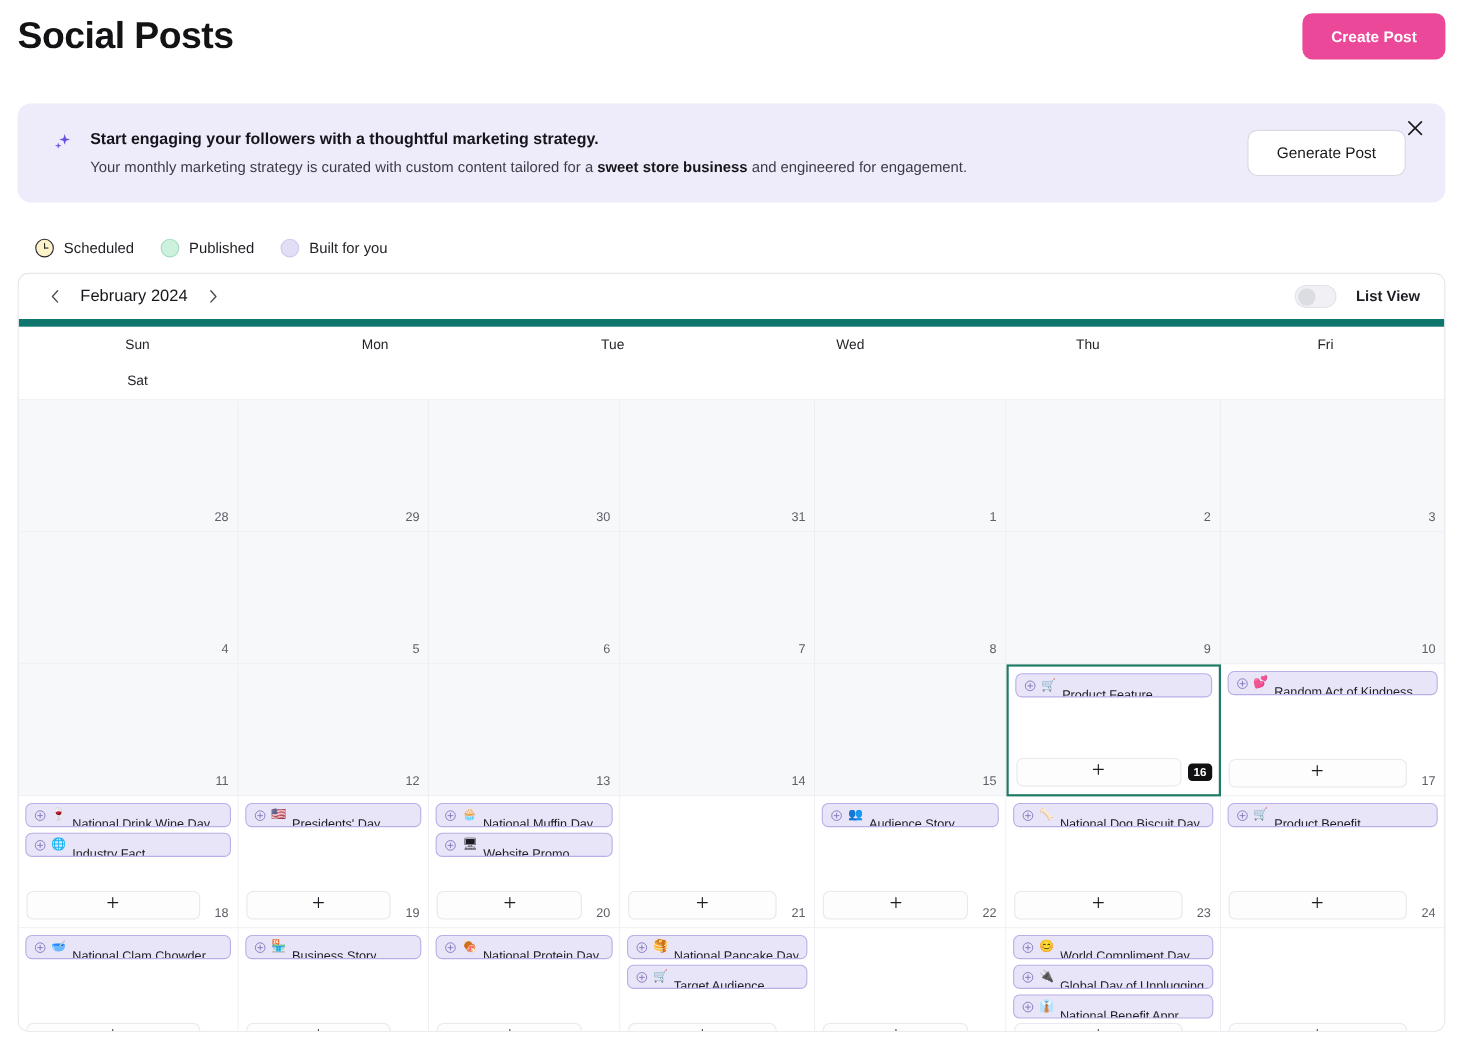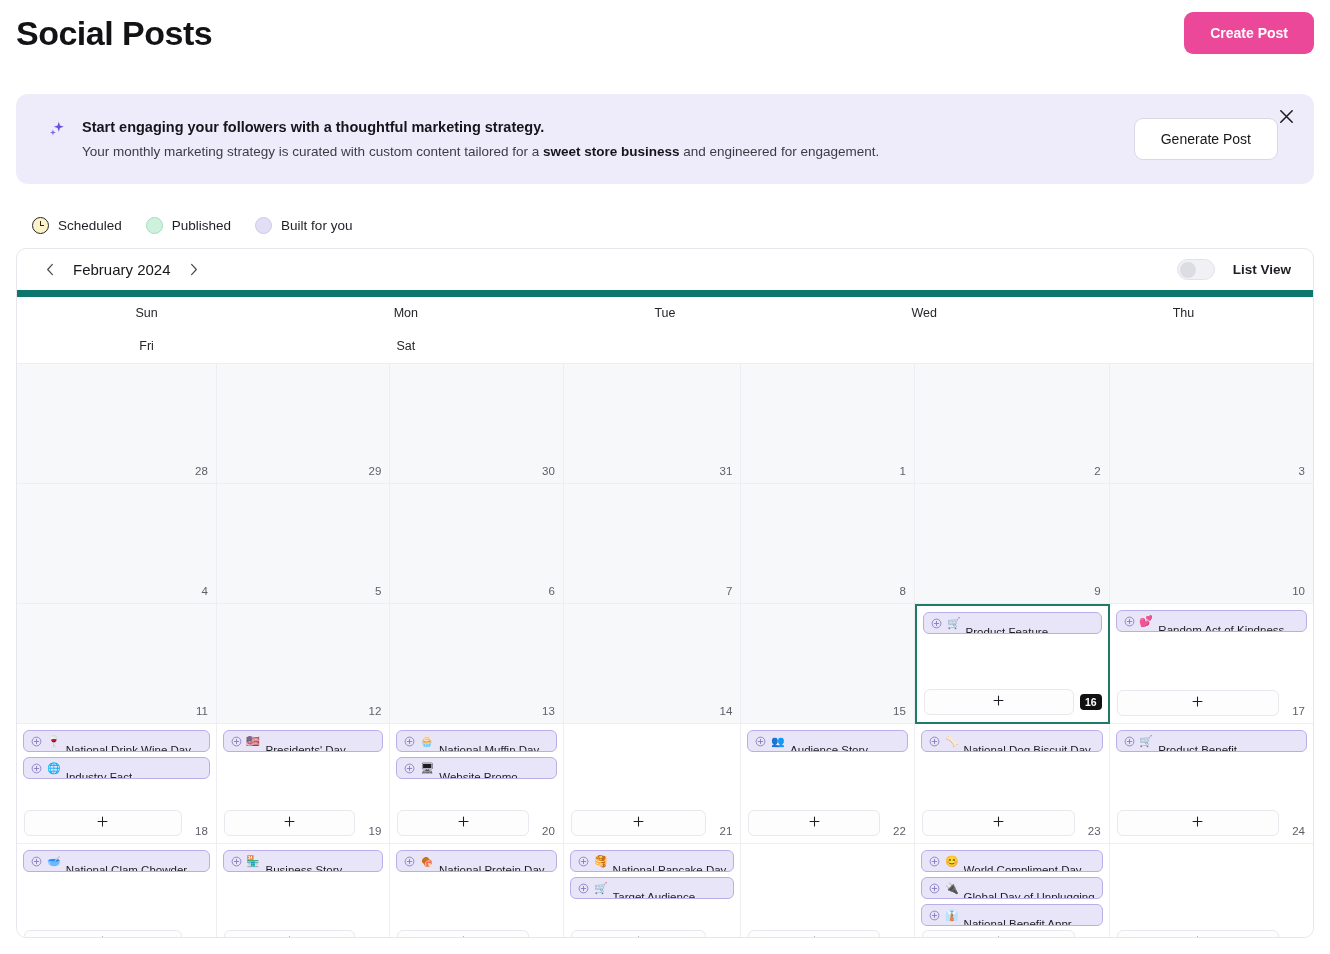--- a/index.html
+++ b/index.html
@@ -67,21 +67,21 @@
     cursor: pointer; color: #4a4a52; font-size: 15px; }
   .cal-month { font-size: 15px; font-weight: 500; color: #17171c; margin: 0 12px; }
   .toolbar-right { margin-left: auto; display: flex; align-items: center; gap: 18px; font-weight: bold; }
   .toggle {
     width: 38px; height: 21px; border-radius: 11px; background: #f1f1f5;
     border: 1px solid #e2e2ea; position: relative; cursor: pointer;
   }
   .toggle-knob { position: absolute; left: 2px; top: 1.5px; width: 16px; height: 16px; border-radius: 50%; background: #dcdce3; }
   .list-view-label { font-size: 13.5px; color: #1e1e24; cursor: pointer; }
 
-  .cal-dow { display: grid; grid-template-columns: repeat(5, 1fr); border-bottom: 1px solid #ededf2; }
+  .cal-dow { display: grid; grid-template-columns: repeat(6, 1fr); border-bottom: 1px solid #ededf2; }
   .dow { text-align: center; font-size: 12.5px; color: #25252b; padding: 9px 0 10px; }
 
   .cal-grid { display: grid; grid-template-columns: repeat(7, 1fr); grid-auto-rows: 120px; }
   .cell {
     border-right: 1px solid #ededf2; border-bottom: 1px solid #ededf2;
     position: relative; padding: 6px 6px 0; background: #f7f8fa;
   }
   .cell:nth-child(7n) { border-right: none; }
   .cell.in-month { background: #ffffff; }
   .cell.today { border: 2px solid #1f7a66; background: #fff; z-index: 2; }

